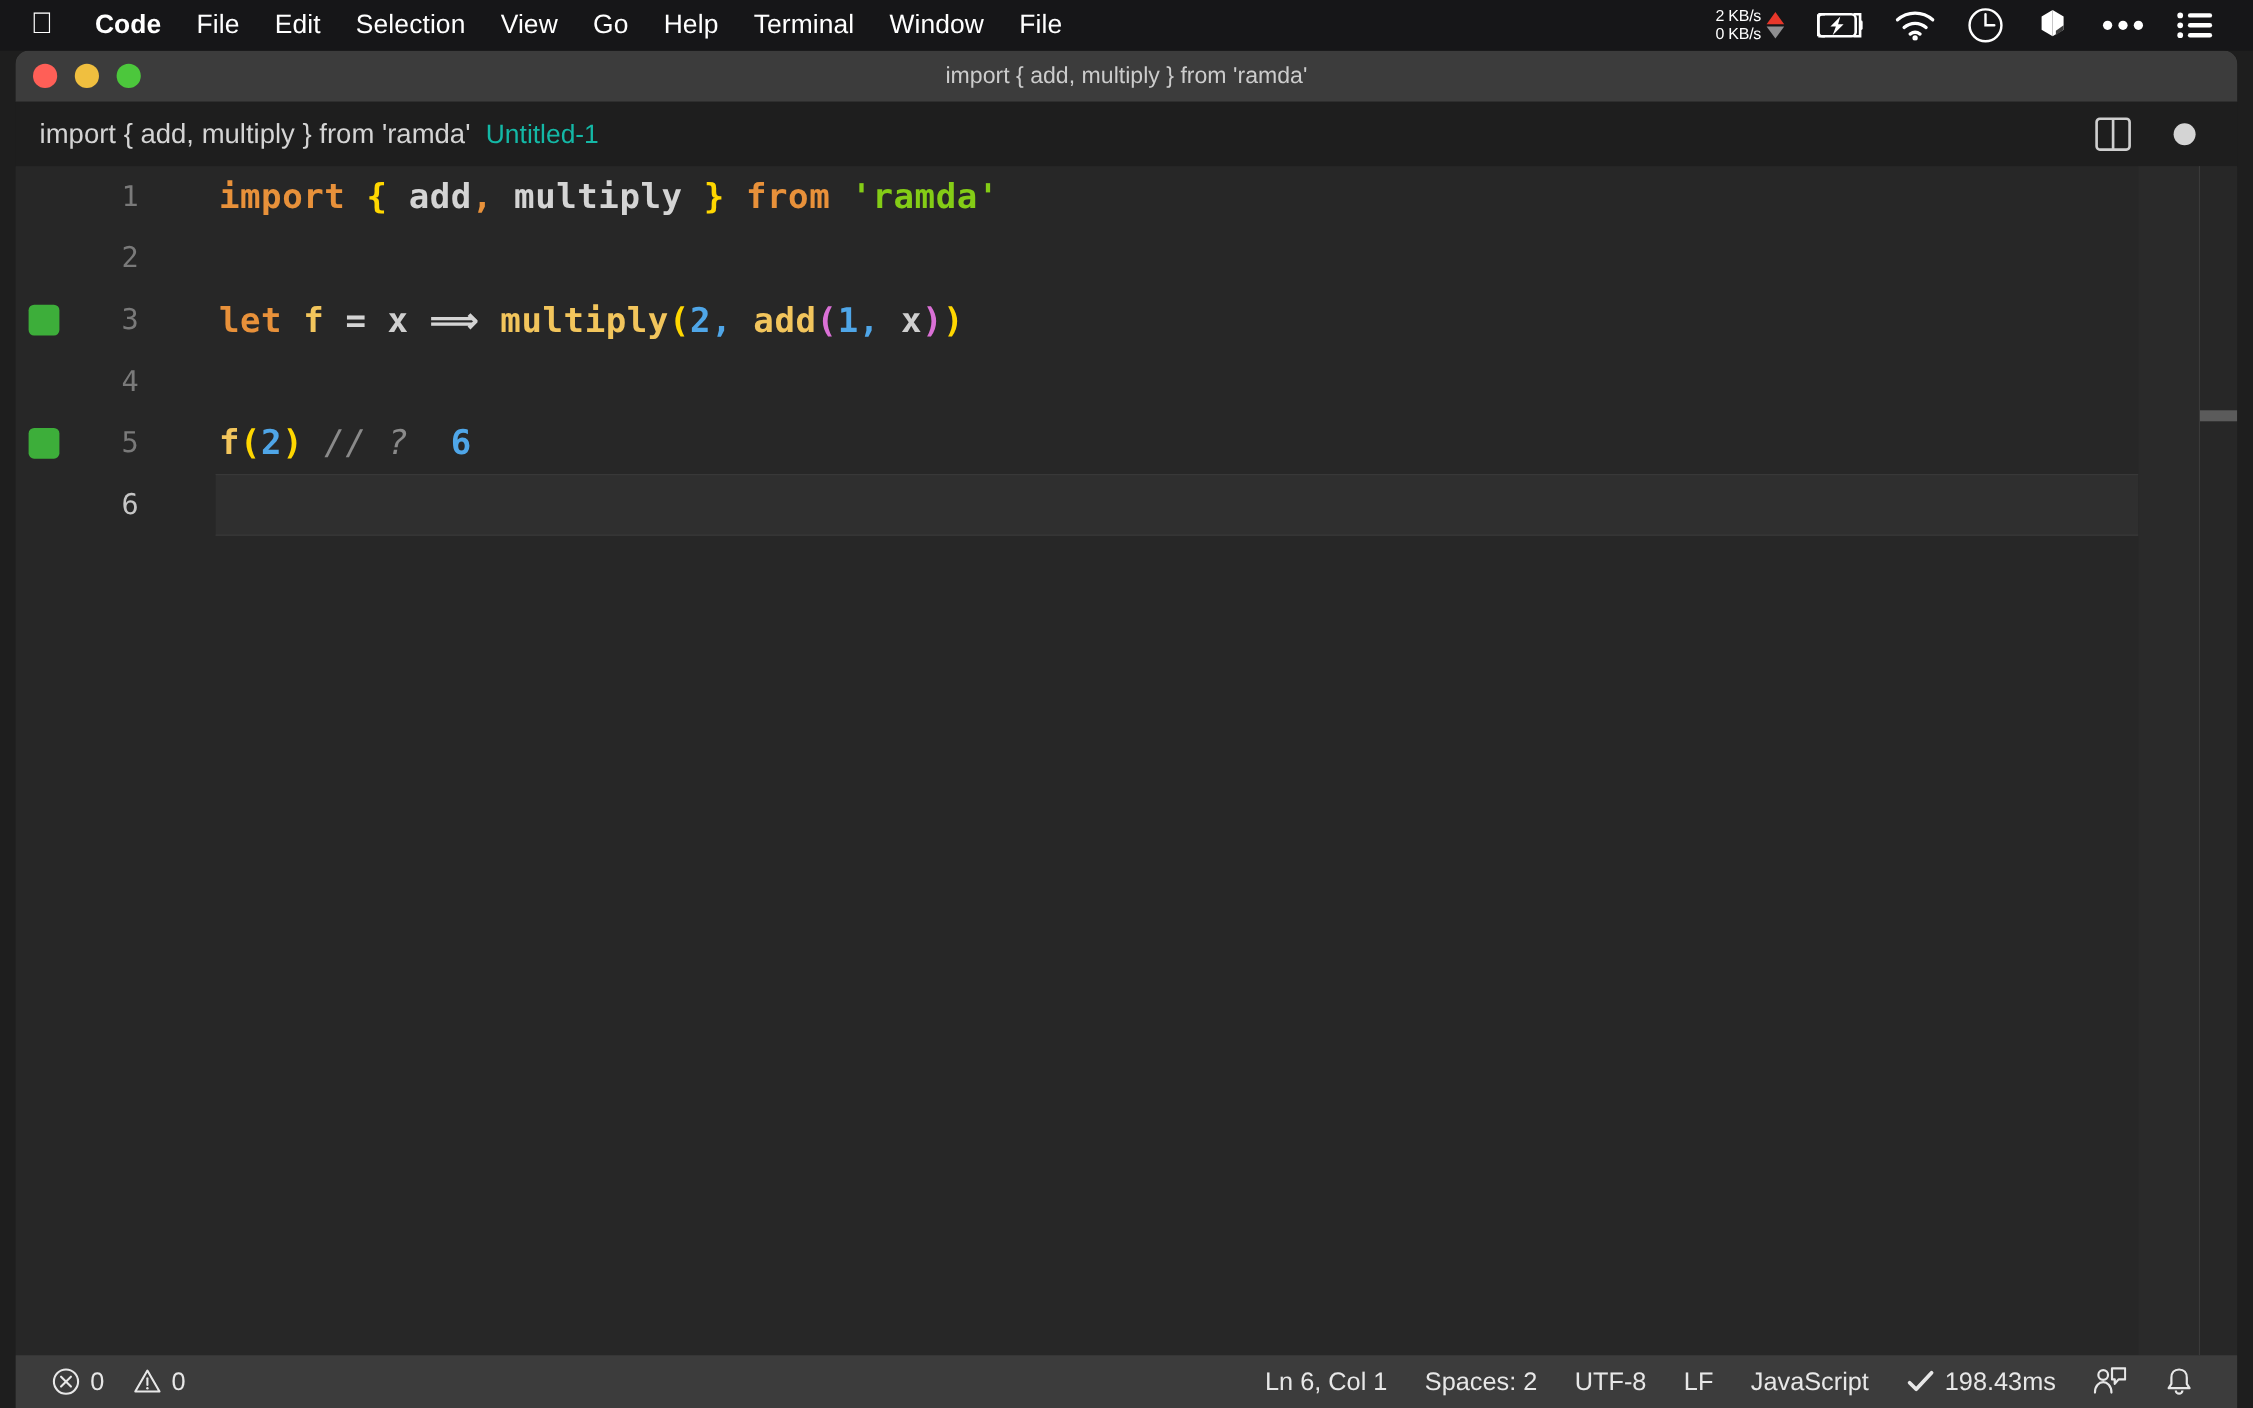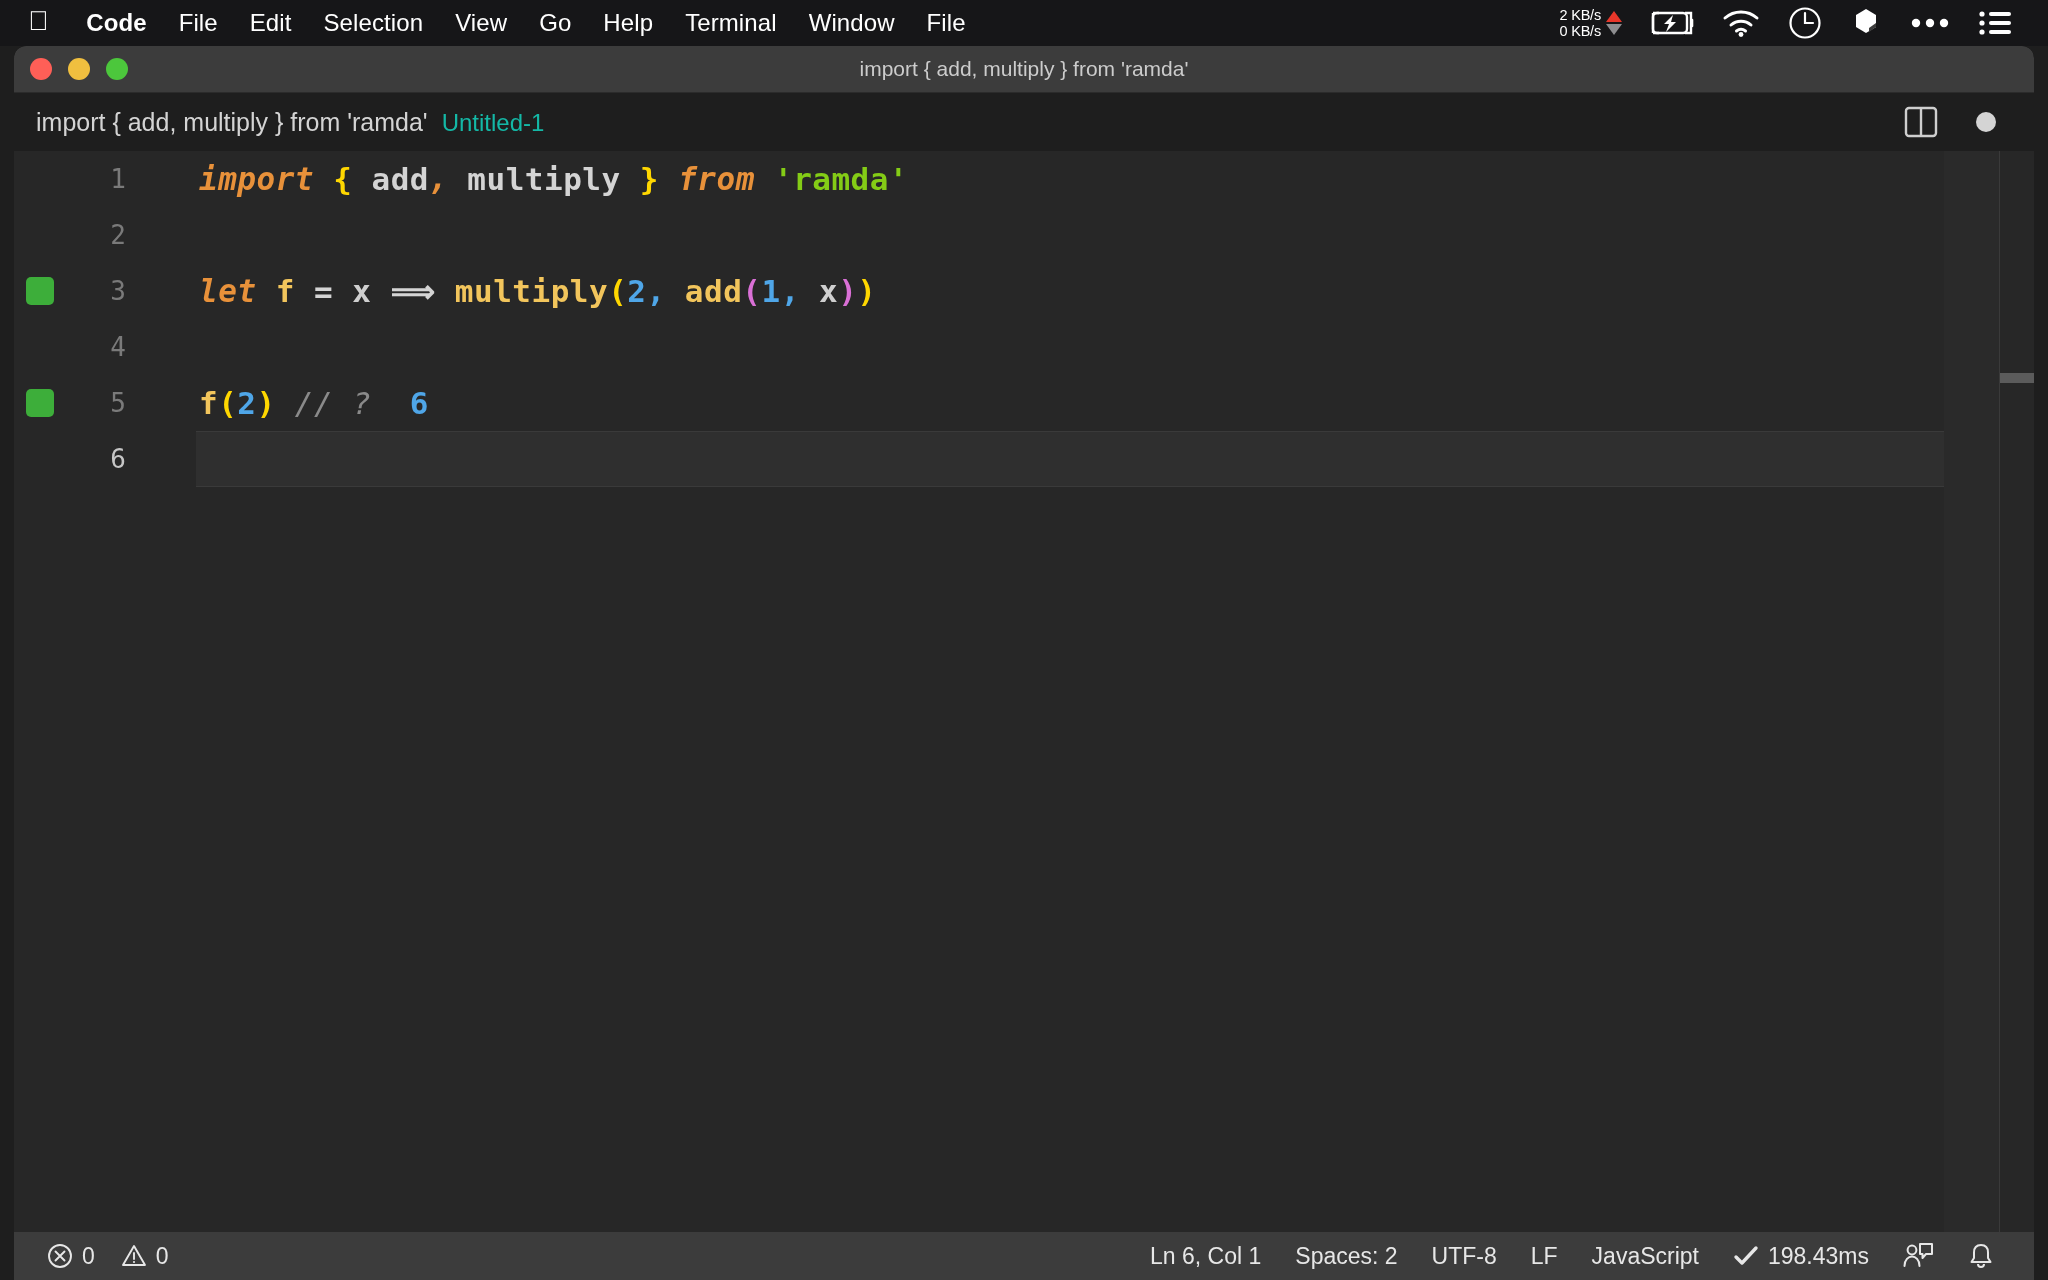--- a/index.html
+++ b/index.html
@@ -83,21 +83,21 @@
   .code-line.active .active-band {
     position:absolute; left:182px; right:90px; top:0; bottom:0;
     background:#2f2f2f; border-top:1px solid #3a3a3a; border-bottom:1px solid #3a3a3a;
   }
   .code-text {
     position:absolute; left:185px;
     font-family:"DejaVu Sans Mono", monospace; font-size:31px; font-weight:bold;
     white-space:pre; letter-spacing:0.5px;
   }
   
-  .t-kw   { color:#e8913a;font-style:italic; }
+  .t-kw   { color:#e8913a; }
   .t-brc-y{ color:#ffd700; }
   .t-brc-m{ color:#da70d6; }
   .t-plain{ color:#d4d4d4; }
   .t-str  { color:#84cc16; }
   .t-fn   { color:#f2c55c; }
   .t-num  { color:#4fa6e8; }
   .t-op   { color:#d4d4d4; }
   .t-var  { color:#cfcfcf; }
   .t-cmt  { color:#8a8a8a; font-style:italic; font-weight:normal; }
   .t-res  { color:#4fa6e8; }

